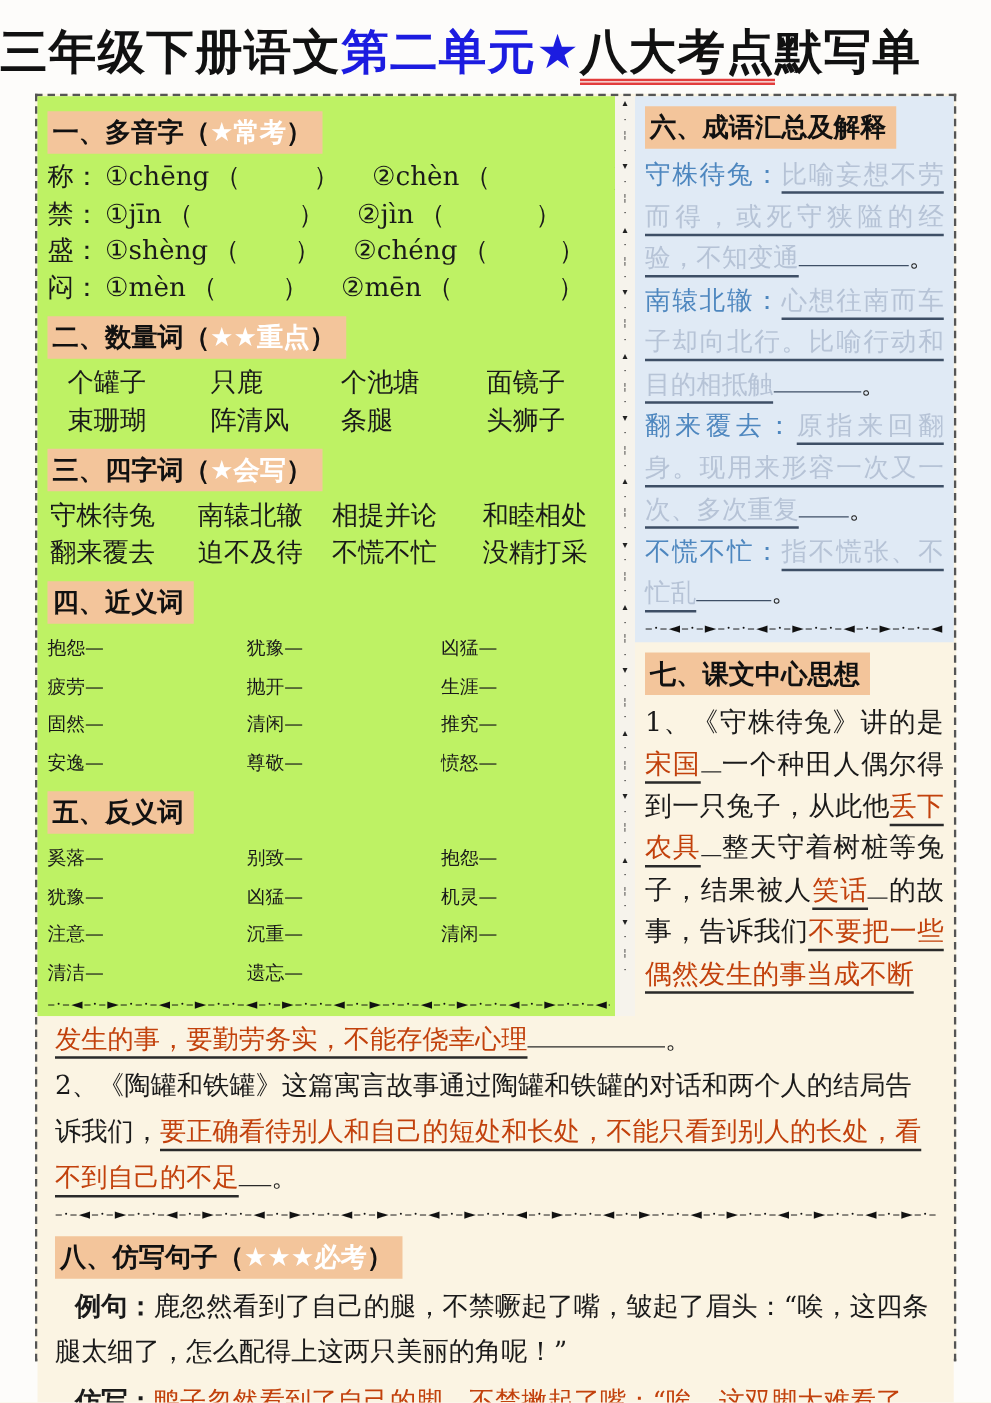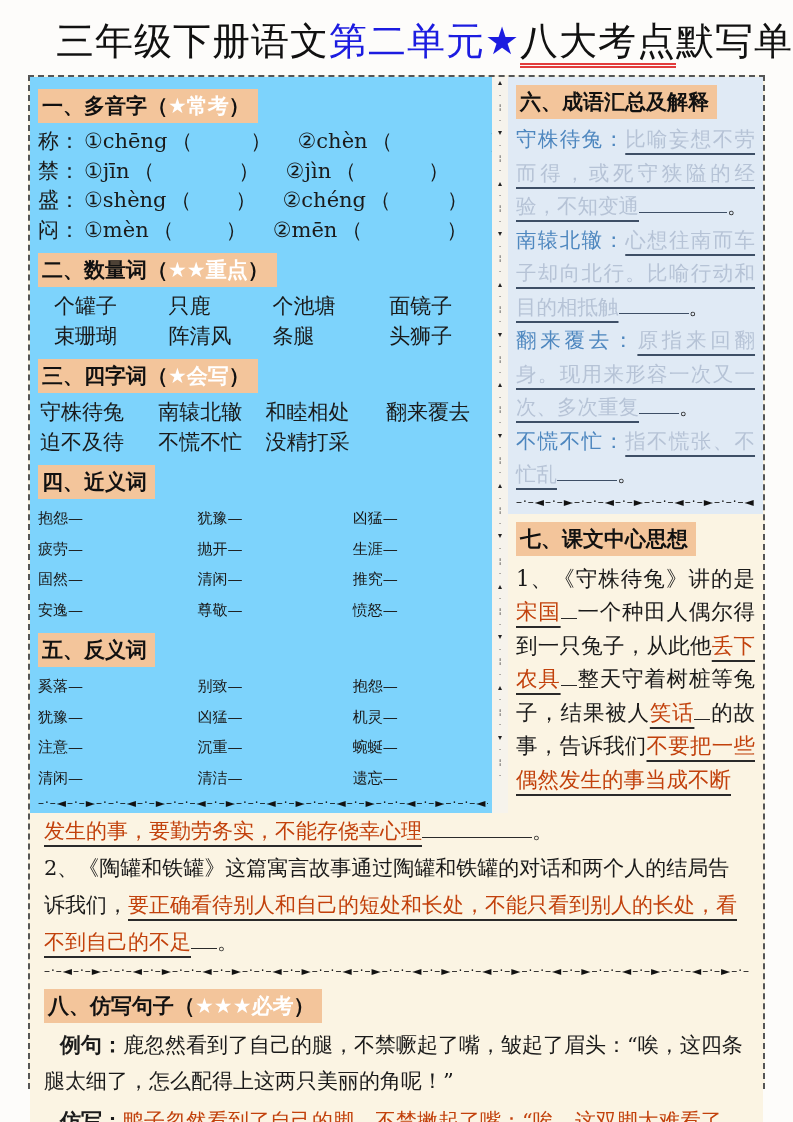--- a/index.html
+++ b/index.html
@@ -2,31 +2,31 @@
 <html><head>
 <meta charset="utf-8">
 <style>
   html,body{margin:0;padding:0;}
   body{
     width:793px;height:1122px;background:#fdfcfa;
     font-family:"DejaVu Serif","Liberation Serif",serif;color:#1a1a1a;
     overflow:hidden;
   }
   .page-title{
-    text-align:right;font-family:"DejaVu Sans","Liberation Sans",sans-serif;
-    font-weight:normal;font-size:38px;margin:16px 0 8px;letter-spacing:1px;color:#111;
+    text-align:left;font-family:"DejaVu Sans","Liberation Sans",sans-serif;
+    font-weight:bold;font-size:38px;margin:16px 0 8px;letter-spacing:1px;color:#111;
   }
   .t-blue{color:#1c1ce0;}
   .t-redline{border-bottom:5px double #e23c3c;padding-bottom:0px;}
   .frame{
     margin:0 28px;border:2px dashed #555;box-sizing:border-box;
     width:737px;height:1014px;display:flex;flex-direction:column;background:#fbf4e3;
   }
   .cols{display:flex;flex:0 0 702px;}
-  .colL{width:462px;box-sizing:border-box;background:#7dd3fc;padding:4px 4px 0 8px;}
+  .colL{width:462px;box-sizing:border-box;background:#bef264;padding:4px 4px 0 8px;}
   .vdiv{
     width:16px;text-align:center;font-size:8px;line-height:12.6px;color:#222;
     white-space:pre-line;overflow:hidden;background:#f6f3ec;
   }
   .colR{flex:1;display:flex;flex-direction:column;min-width:0;}
   .sec-six{background:#e0eaf5;padding:4px 8px 2px;}
   .sec-seven{background:#fbf4e3;padding:0 8px 2px;flex:1;}
   .rowB{background:#fbf4e3;padding:0 14px 8px;}
   .shdr{
     display:inline-block;background:#f3c59b;font-family:"DejaVu Sans","Liberation Sans",sans-serif;
@@ -82,20 +82,21 @@
             <span class="cell">阵清风</span>
             <span class="cell">条腿</span>
             <span class="cell">头狮子</span>
           </div>
       </div>
       <div>
         <div class="shdr"><span>三、四字词</span><span>（</span><span class="badge">★会写</span><span>）</span></div>
         <div class="grid4" style="padding-left:2px">
             <span class="cell">守株待兔</span>
             <span class="cell">南辕北辙</span>
+            <span class="cell">相提并论</span>
             <span class="cell">和睦相处</span>
             <span class="cell">翻来覆去</span>
             <span class="cell">迫不及待</span>
             <span class="cell">不慌不忙</span>
             <span class="cell">没精打采</span>
           </div>
       </div>
       <div>
         <div class="shdr"><span>四、近义词</span></div>
         <div class="grid3">
@@ -117,21 +118,20 @@
         <div class="shdr"><span>五、反义词</span></div>
         <div class="grid3">
             <span class="cell">奚落—</span>
             <span class="cell">别致—</span>
             <span class="cell">抱怨—</span>
             <span class="cell">犹豫—</span>
             <span class="cell">凶猛—</span>
             <span class="cell">机灵—</span>
             <span class="cell">注意—</span>
             <span class="cell">沉重—</span>
-            <span class="cell">蜿蜒—</span>
             <span class="cell">清闲—</span>
             <span class="cell">清洁—</span>
             <span class="cell">遗忘—</span>
           </div>
       </div>
       <div class="hdiv">–·–◄–·–►–·–·–◄–·–►–·–·–◄–·–►–·–·–◄–·–►–·–·–◄–·–►–·–·–◄–·–►–·–·–◄–·–►–·–·–◄–·–►–·–·–◄–·–►–·–·–◄–·–►–·–·–◄–·–►–·–·–◄–·–►–·–·–◄–·–►–·–·–◄–·–►–·–·–◄–·–►–·–·–◄–·–►–·</div>
     </div>
 
     <div class="vdiv">▴
 ·

